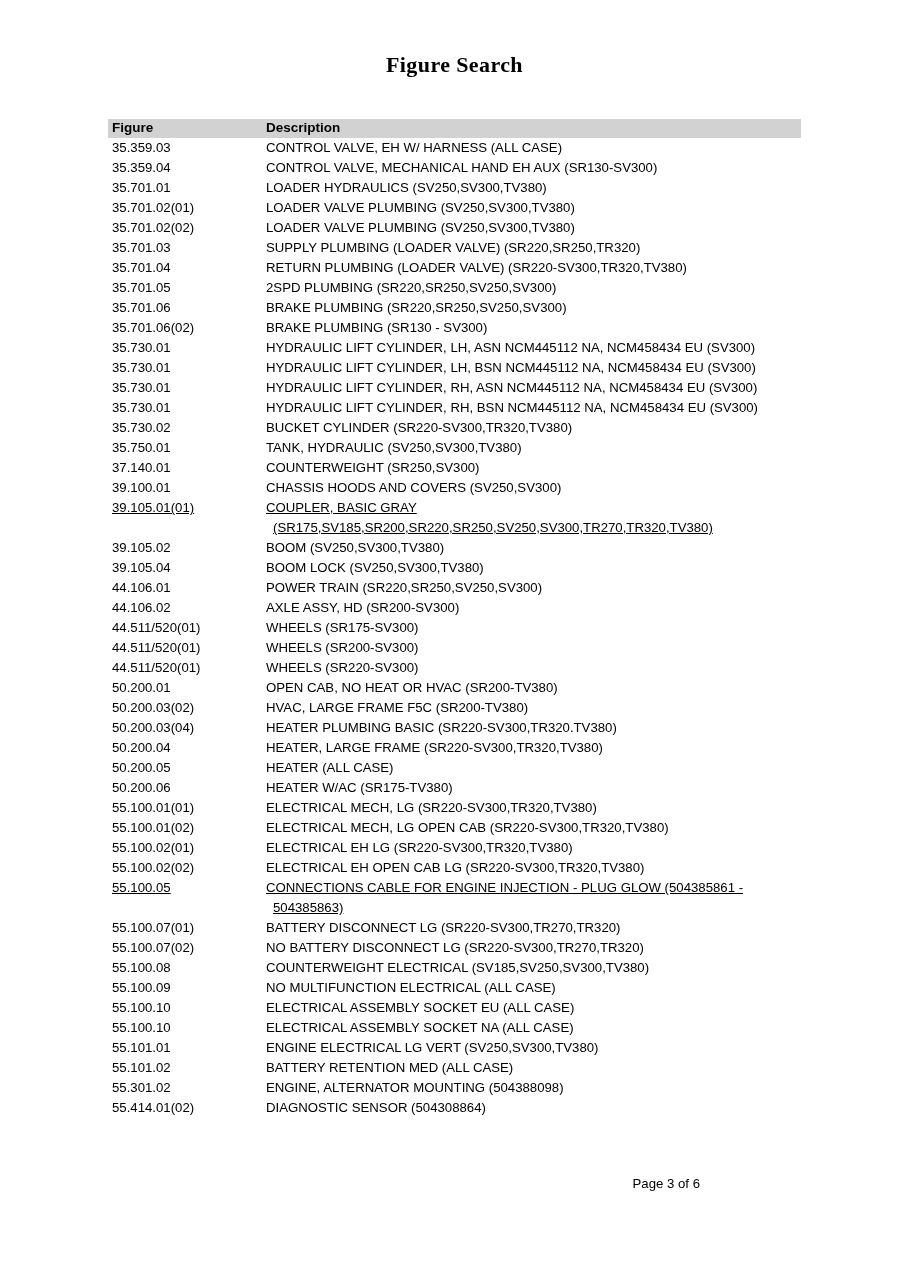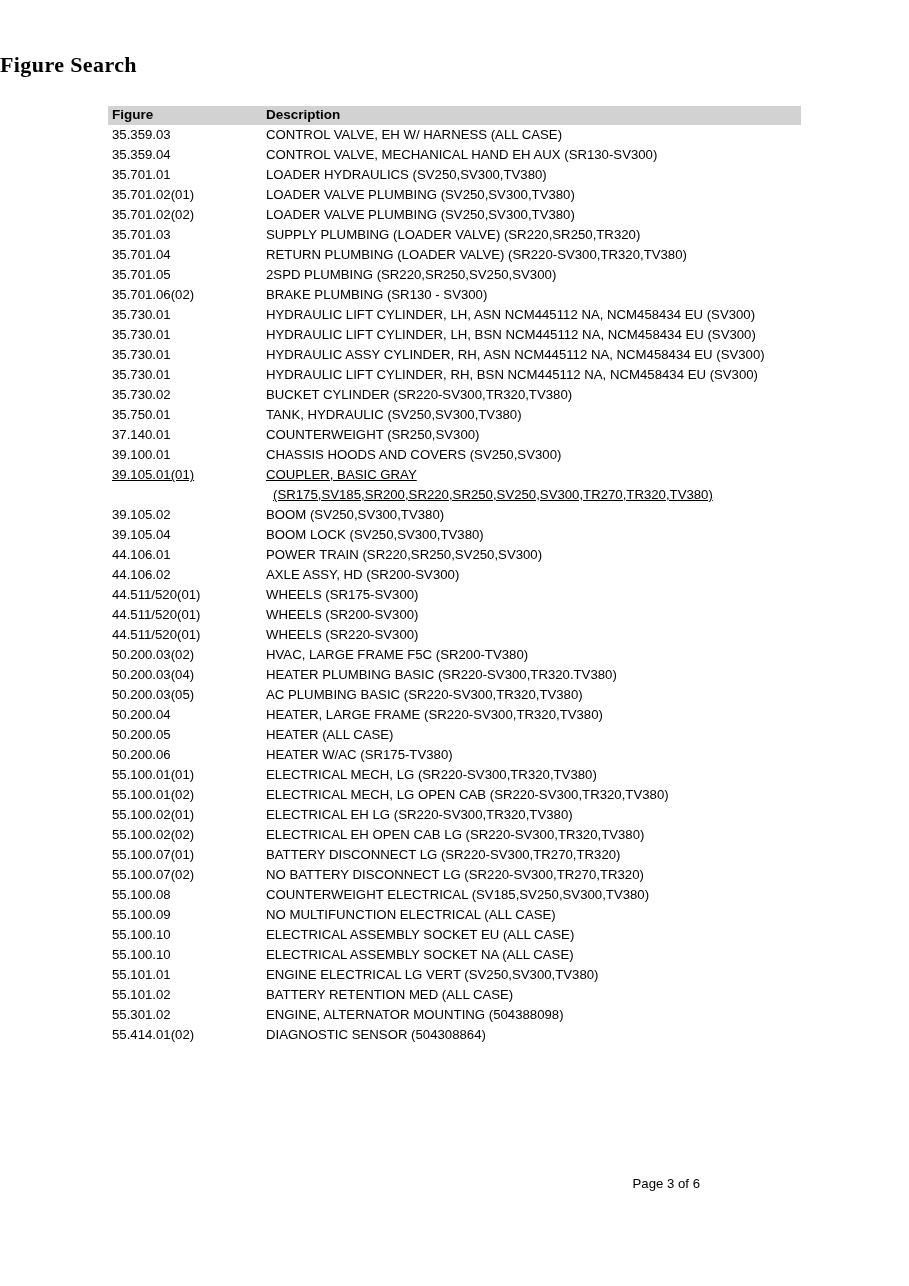--- a/index.html
+++ b/index.html
@@ -19,30 +19,31 @@
     position: absolute;
     left: 0; top: 0;
     width: 909px;
     height: 1286px;
   }
   .doc-title {
     position: absolute;
     left: 0;
     top: 52px;
     width: 909px;
+    text-align: center;
     font-family: "Liberation Serif", serif;
     font-weight: bold;
     font-size: 22px;
     letter-spacing: 0.4px;
     color: #000;
   }
   .table-wrap {
     position: absolute;
     left: 108px;
-    top: 106px;
+    top: 119px;
     width: 693px;
   }
   table.figure-table {
     border-collapse: collapse;
     width: 693px;
     table-layout: fixed;
   }
   table.figure-table col.c-fig { width: 154px; }
   table.figure-table col.c-desc { width: 539px; }
 
@@ -133,34 +134,38 @@
           </tr>
           <tr>
             <td class="fig">35.701.04</td>
             <td class="desc">RETURN PLUMBING (LOADER VALVE) (SR220-SV300,TR320,TV380)</td>
           </tr>
           <tr>
             <td class="fig">35.701.05</td>
             <td class="desc">2SPD PLUMBING (SR220,SR250,SV250,SV300)</td>
           </tr>
           <tr>
+            <td class="fig">35.701.06</td>
+            <td class="desc">BRAKE PLUMBING (SR220,SR250,SV250,SV300)</td>
+          </tr>
+          <tr>
             <td class="fig">35.701.06(02)</td>
             <td class="desc">BRAKE PLUMBING (SR130 - SV300)</td>
           </tr>
           <tr>
             <td class="fig">35.730.01</td>
             <td class="desc">HYDRAULIC LIFT CYLINDER, LH, ASN NCM445112 NA, NCM458434 EU (SV300)</td>
           </tr>
           <tr>
             <td class="fig">35.730.01</td>
             <td class="desc">HYDRAULIC LIFT CYLINDER, LH, BSN NCM445112 NA, NCM458434 EU (SV300)</td>
           </tr>
           <tr>
             <td class="fig">35.730.01</td>
-            <td class="desc">HYDRAULIC ASSY CYLINDER, RH, ASN NCM445112 NA, NCM458434 EU (SV300)</td>
+            <td class="desc">HYDRAULIC LIFT CYLINDER, RH, ASN NCM445112 NA, NCM458434 EU (SV300)</td>
           </tr>
           <tr>
             <td class="fig">35.730.01</td>
             <td class="desc">HYDRAULIC LIFT CYLINDER, RH, BSN NCM445112 NA, NCM458434 EU (SV300)</td>
           </tr>
           <tr>
             <td class="fig">35.730.02</td>
             <td class="desc">BUCKET CYLINDER (SR220-SV300,TR320,TV380)</td>
           </tr>
           <tr>
@@ -201,32 +206,32 @@
           </tr>
           <tr>
             <td class="fig">44.511/520(01)</td>
             <td class="desc">WHEELS (SR200-SV300)</td>
           </tr>
           <tr>
             <td class="fig">44.511/520(01)</td>
             <td class="desc">WHEELS (SR220-SV300)</td>
           </tr>
           <tr>
+            <td class="fig">50.200.01</td>
+            <td class="desc">OPEN CAB, NO HEAT OR HVAC (SR200-TV380)</td>
+          </tr>
+          <tr>
             <td class="fig">50.200.03(02)</td>
             <td class="desc">HVAC, LARGE FRAME F5C (SR200-TV380)</td>
           </tr>
           <tr>
             <td class="fig">50.200.03(04)</td>
             <td class="desc">HEATER PLUMBING BASIC (SR220-SV300,TR320.TV380)</td>
           </tr>
           <tr>
-            <td class="fig">50.200.03(05)</td>
-            <td class="desc">AC PLUMBING BASIC (SR220-SV300,TR320,TV380)</td>
-          </tr>
-          <tr>
             <td class="fig">50.200.04</td>
             <td class="desc">HEATER, LARGE FRAME (SR220-SV300,TR320,TV380)</td>
           </tr>
           <tr>
             <td class="fig">50.200.05</td>
             <td class="desc">HEATER (ALL CASE)</td>
           </tr>
           <tr>
             <td class="fig">50.200.06</td>
             <td class="desc">HEATER W/AC (SR175-TV380)</td>
@@ -239,20 +244,24 @@
             <td class="fig">55.100.01(02)</td>
             <td class="desc">ELECTRICAL MECH, LG OPEN CAB (SR220-SV300,TR320,TV380)</td>
           </tr>
           <tr>
             <td class="fig">55.100.02(01)</td>
             <td class="desc">ELECTRICAL EH LG (SR220-SV300,TR320,TV380)</td>
           </tr>
           <tr>
             <td class="fig">55.100.02(02)</td>
             <td class="desc">ELECTRICAL EH OPEN CAB LG (SR220-SV300,TR320,TV380)</td>
+          </tr>
+          <tr class="wrap">
+            <td class="fig">55.100.05</td>
+            <td class="desc"><span>CONNECTIONS CABLE FOR ENGINE INJECTION - PLUG GLOW (504385861 -</span><span class="cont-line">504385863)</span></td>
           </tr>
           <tr>
             <td class="fig">55.100.07(01)</td>
             <td class="desc">BATTERY DISCONNECT LG (SR220-SV300,TR270,TR320)</td>
           </tr>
           <tr>
             <td class="fig">55.100.07(02)</td>
             <td class="desc">NO BATTERY DISCONNECT LG (SR220-SV300,TR270,TR320)</td>
           </tr>
           <tr>

